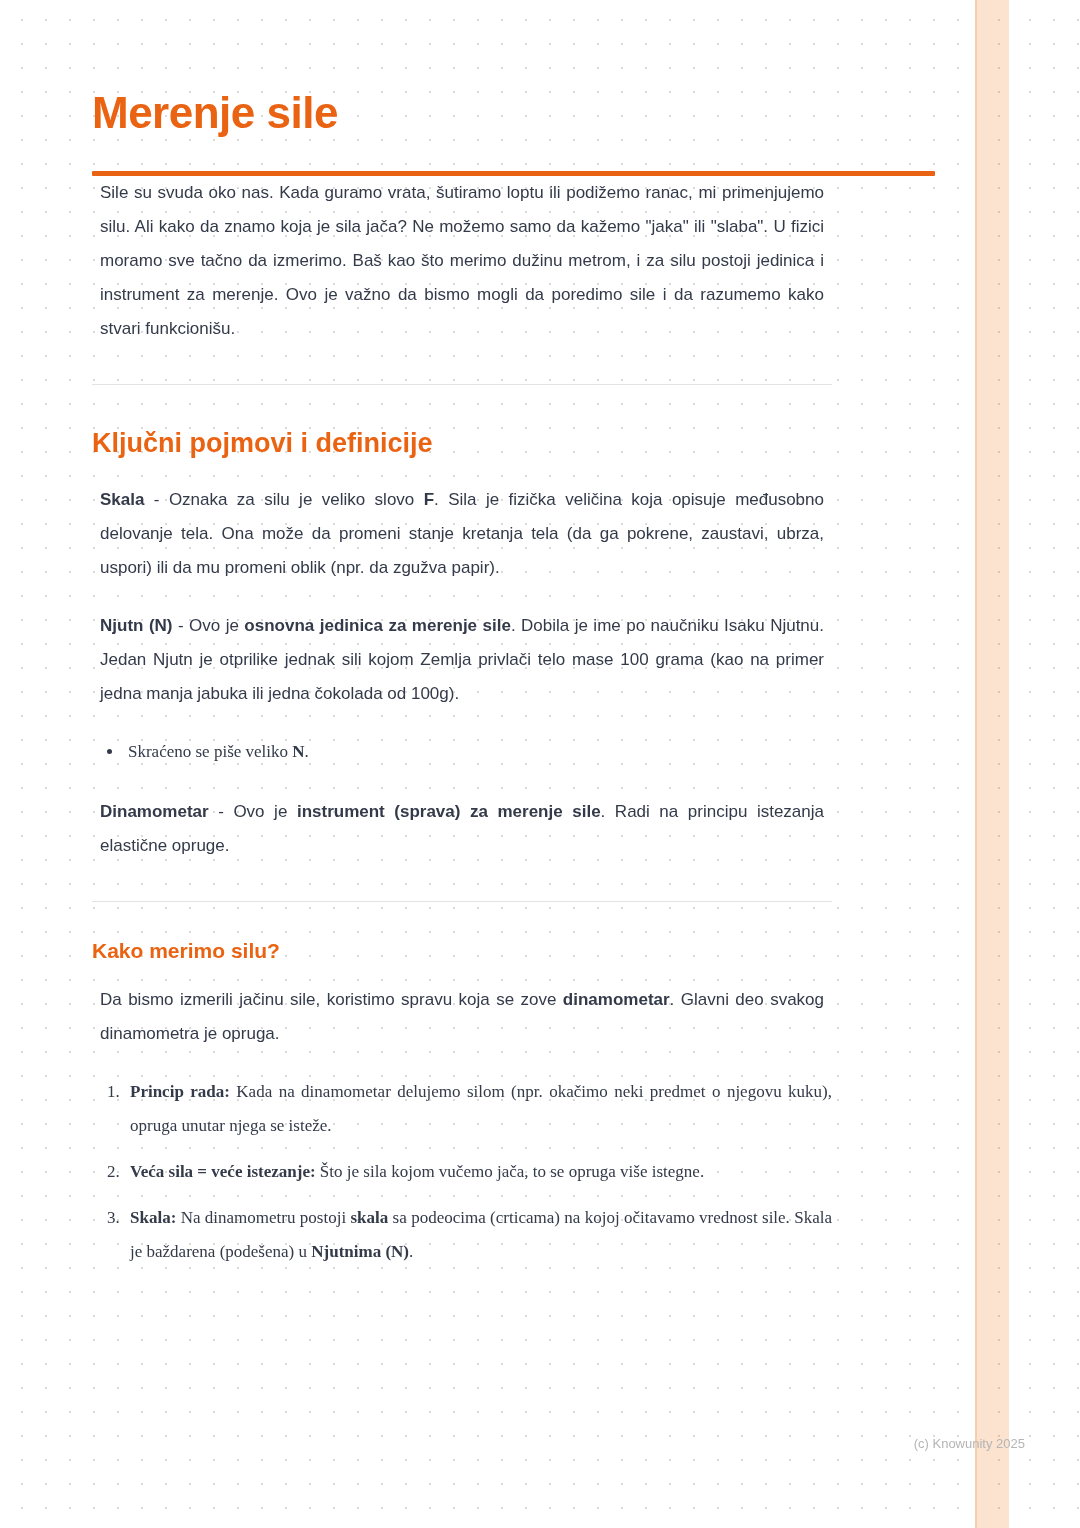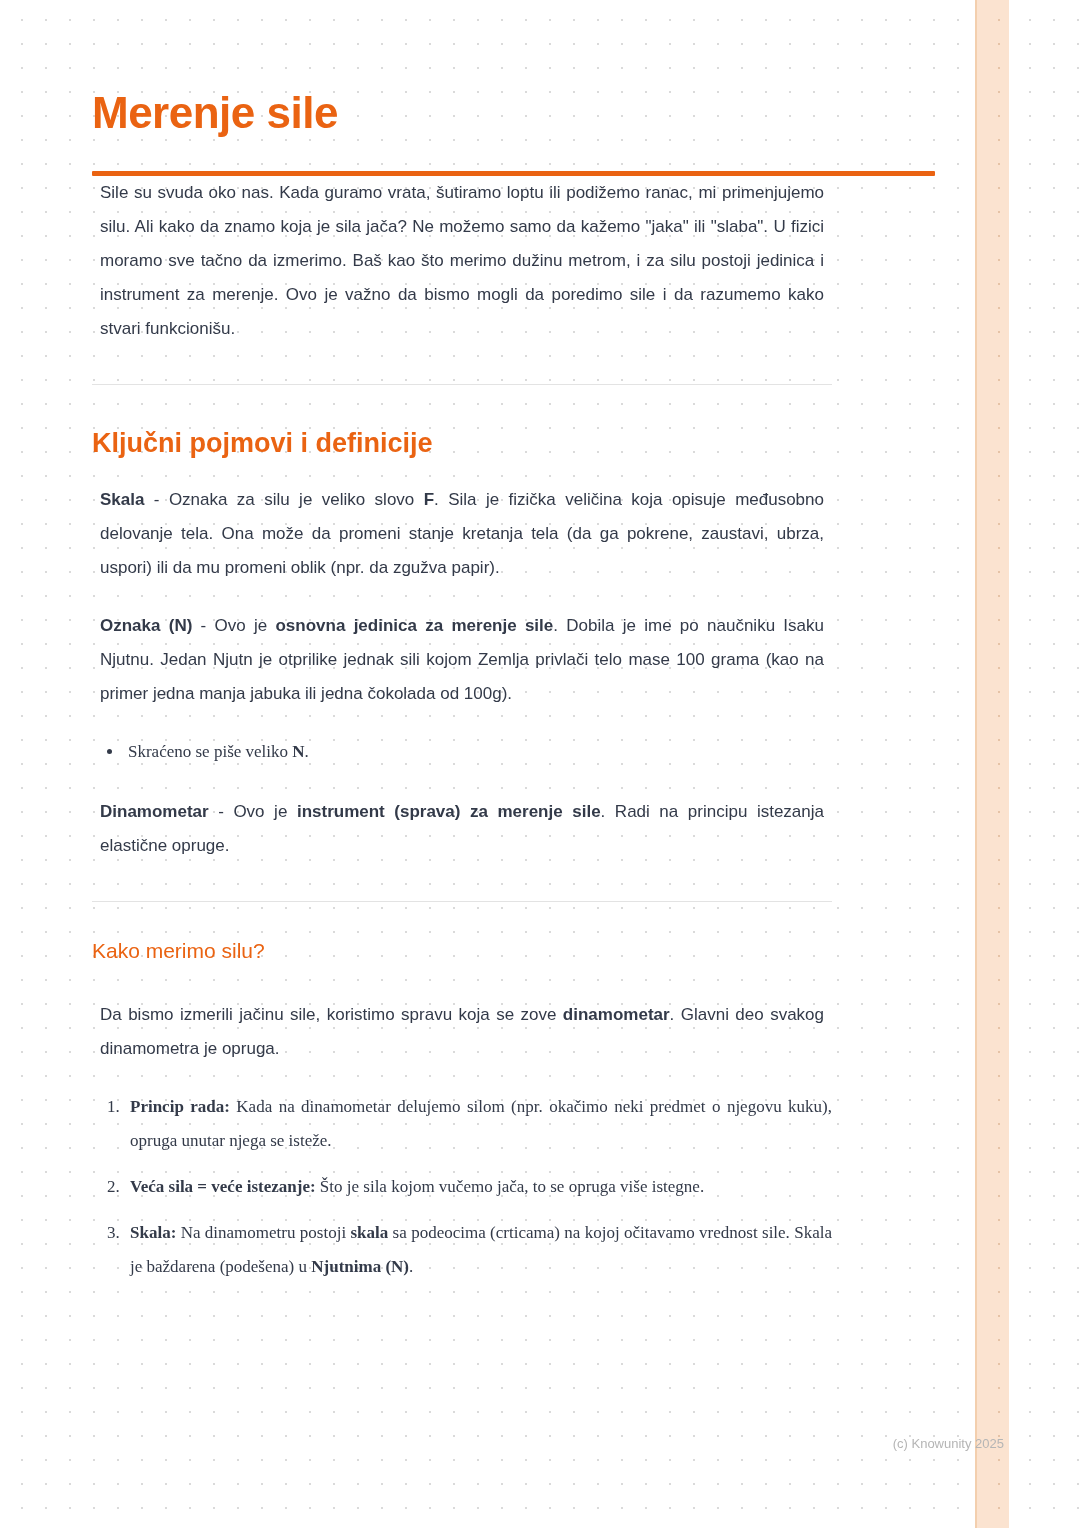--- a/index.html
+++ b/index.html
@@ -42,22 +42,22 @@
   }
   .title-rule{
     width:843px;height:5px;background:var(--accent);
     margin-top:32px;border-radius:1px;
   }
   h2{
     margin:42px 0 24px;font-size:27px;line-height:1.2;
     font-weight:700;color:var(--accent);
   }
   h3{
-    margin:36px 0 35px;font-size:21px;line-height:1.2;
-    font-weight:400;color:var(--accent);
+    margin:36px 0 20px;font-size:21px;line-height:1.2;
+    font-weight:700;color:var(--accent);
   }
   p{
     margin:0 8px 24px;font-size:17px;line-height:34px;
     text-align:justify;color:var(--text);
   }
   b{font-weight:700;color:var(--text);}
   .divider{
     width:740px;height:1px;background:var(--divider);
     margin:38px 0 0;
   }
@@ -68,21 +68,21 @@
     font-size:17px;line-height:34px;padding-left:4px;
   }
   ol.steps{
     margin:8px 0 0;padding-left:32px;list-style:decimal;
   }
   ol.steps li{
     font-size:17px;line-height:34px;margin-bottom:12px;
     text-align:justify;padding-left:6px;font-family:Liberation Serif, serif;
   }
   .footer{
-    position:absolute;top:1436px;right:76px;
+    position:absolute;top:1436px;right:55px;
     font-size:13px;color:var(--muted);
   }
 </style>
 </head>
 <body>
 
 <div class="page">
 
   <div class="margin-band"></div>
 
@@ -93,21 +93,21 @@
 
     <section>
       <p><span>Sile su svuda oko nas. Kada guramo vrata, šutiramo loptu ili podižemo ranac, mi primenjujemo silu. Ali kako da znamo koja je sila jača? Ne možemo samo da kažemo "jaka" ili "slaba". U fizici moramo sve tačno da izmerimo. Baš kao što merimo dužinu metrom, i za silu postoji jedinica i instrument za merenje. Ovo je važno da bismo mogli da poredimo sile i da razumemo kako stvari funkcionišu.</span></p>
     </section>
 
     <div class="divider"></div>
 
     <section>
       <h2>Ključni pojmovi i definicije</h2>
       <p><b>Skala</b><span> - Oznaka za silu je veliko slovo </span><b>F</b><span>. Sila je fizička veličina koja opisuje međusobno delovanje tela. Ona može da promeni stanje kretanja tela (da ga pokrene, zaustavi, ubrza, uspori) ili da mu promeni oblik (npr. da zgužva papir).</span></p>
-      <p><b>Oznaka (N)</b><span> - Ovo je </span><b>osnovna jedinica za merenje sile</b><span>. Dobila je ime po naučniku Isaku Njutnu. Jedan Njutn je otprilike jednak sili kojom Zemlja privlači telo mase 100 grama (kao na primer jedna manja jabuka ili jedna čokolada od 100g).</span></p>
+      <p><b>Njutn (N)</b><span> - Ovo je </span><b>osnovna jedinica za merenje sile</b><span>. Dobila je ime po naučniku Isaku Njutnu. Jedan Njutn je otprilike jednak sili kojom Zemlja privlači telo mase 100 grama (kao na primer jedna manja jabuka ili jedna čokolada od 100g).</span></p>
       <ul class="bullets">
         <li><span>Skraćeno se piše veliko </span><b>N</b><span>.</span></li>
       </ul>
       <p><b>Dinamometar</b><span> - Ovo je </span><b>instrument (sprava) za merenje sile</b><span>. Radi na principu istezanja elastične opruge.</span></p>
     </section>
 
     <div class="divider"></div>
 
     <section>
       <h3>Kako merimo silu?</h3>

